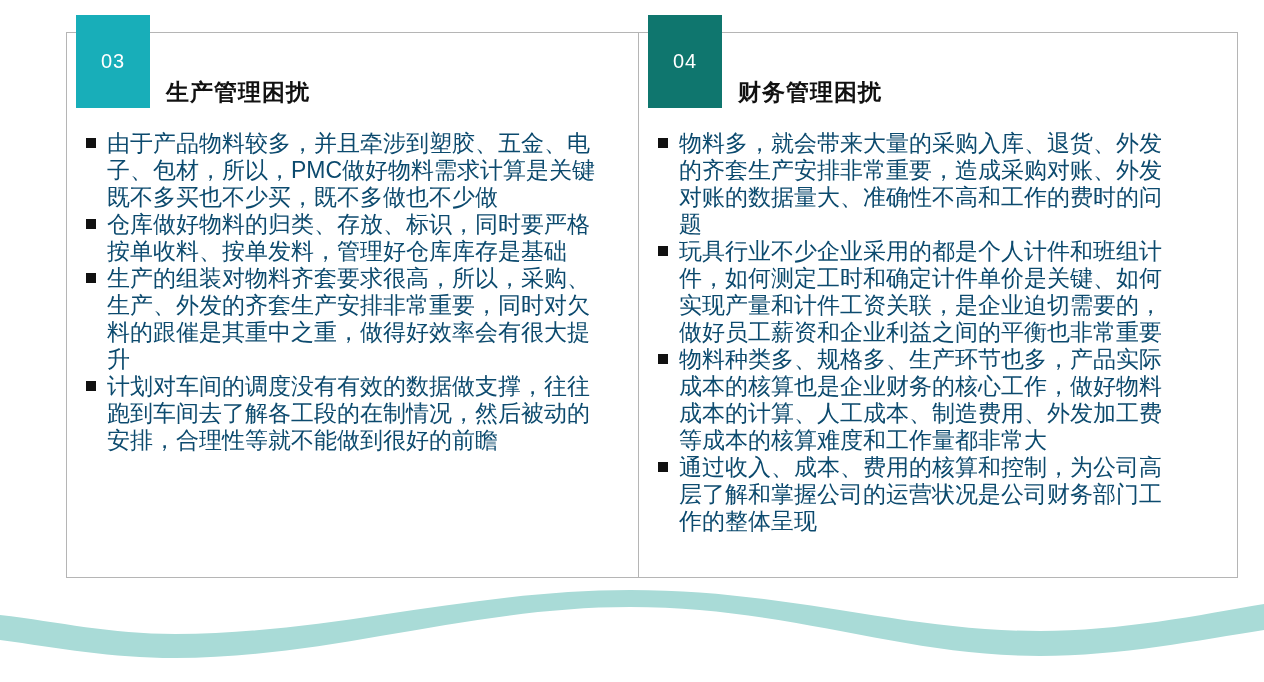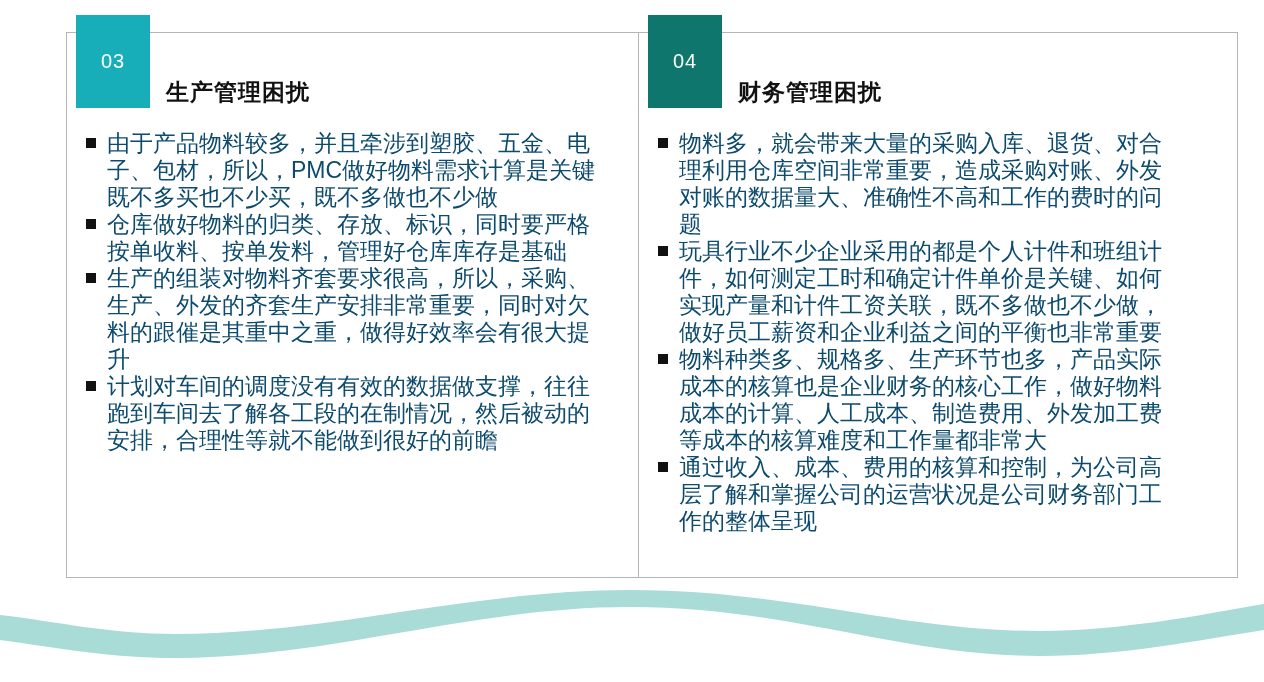--- a/index.html
+++ b/index.html
@@ -97,25 +97,25 @@
 </div>
 
 <div class="panel panel-right">
   <div class="badge" style="background-color: #0f766e;">
     <span>04</span>
   </div>
   <div class="panel-title">财务管理困扰</div>
   <div class="bullets">
     <div class="bullet">
       <span class="bullet-marker"></span>
-      <span class="bullet-text">物料多，就会带来大量的采购入库、退货、对合理利用仓库空间非常重要，造成采购对账、外发对账的数据量大、准确性不高和工作的费时的问题</span>
+      <span class="bullet-text">物料多，就会带来大量的采购入库、退货、外发的齐套生产安排非常重要，造成采购对账、外发对账的数据量大、准确性不高和工作的费时的问题</span>
     </div>
     <div class="bullet">
       <span class="bullet-marker"></span>
-      <span class="bullet-text">玩具行业不少企业采用的都是个人计件和班组计件，如何测定工时和确定计件单价是关键、如何实现产量和计件工资关联，既不多做也不少做，做好员工薪资和企业利益之间的平衡也非常重要</span>
+      <span class="bullet-text">玩具行业不少企业采用的都是个人计件和班组计件，如何测定工时和确定计件单价是关键、如何实现产量和计件工资关联，是企业迫切需要的，做好员工薪资和企业利益之间的平衡也非常重要</span>
     </div>
     <div class="bullet">
       <span class="bullet-marker"></span>
       <span class="bullet-text">物料种类多、规格多、生产环节也多，产品实际成本的核算也是企业财务的核心工作，做好物料成本的计算、人工成本、制造费用、外发加工费等成本的核算难度和工作量都非常大</span>
     </div>
     <div class="bullet">
       <span class="bullet-marker"></span>
       <span class="bullet-text">通过收入、成本、费用的核算和控制，为公司高层了解和掌握公司的运营状况是公司财务部门工作的整体呈现</span>
     </div>
   </div>

